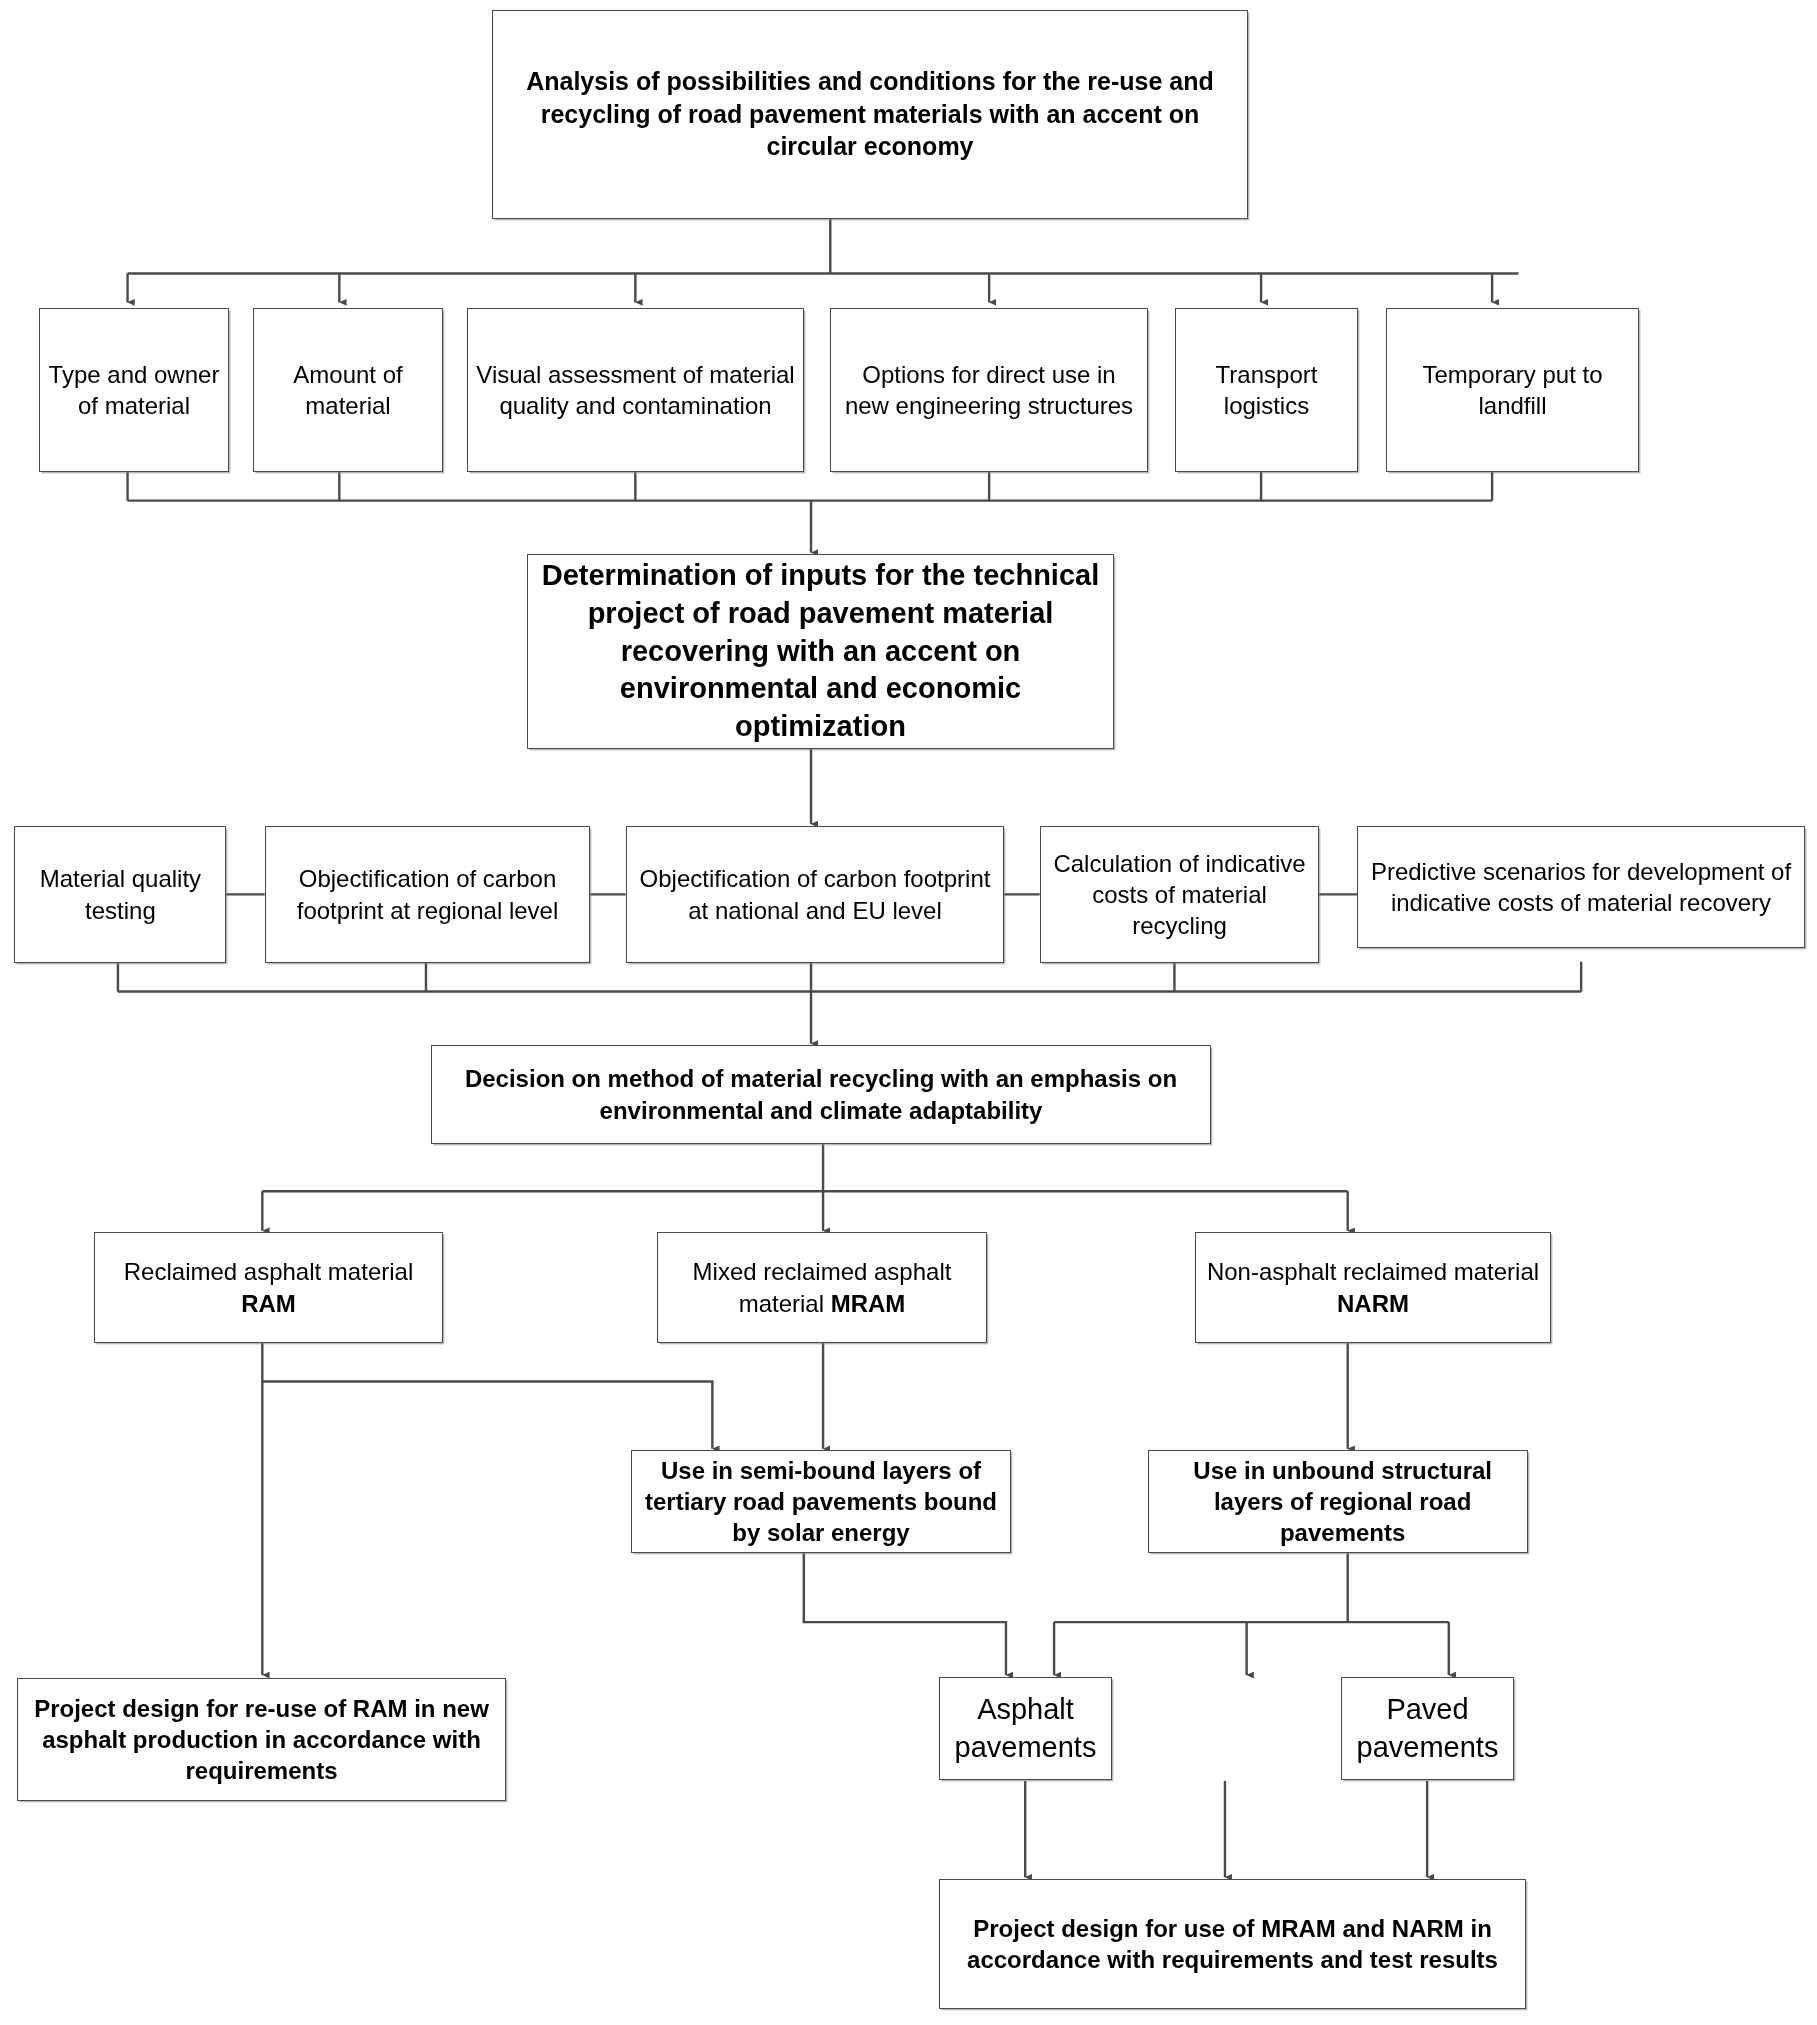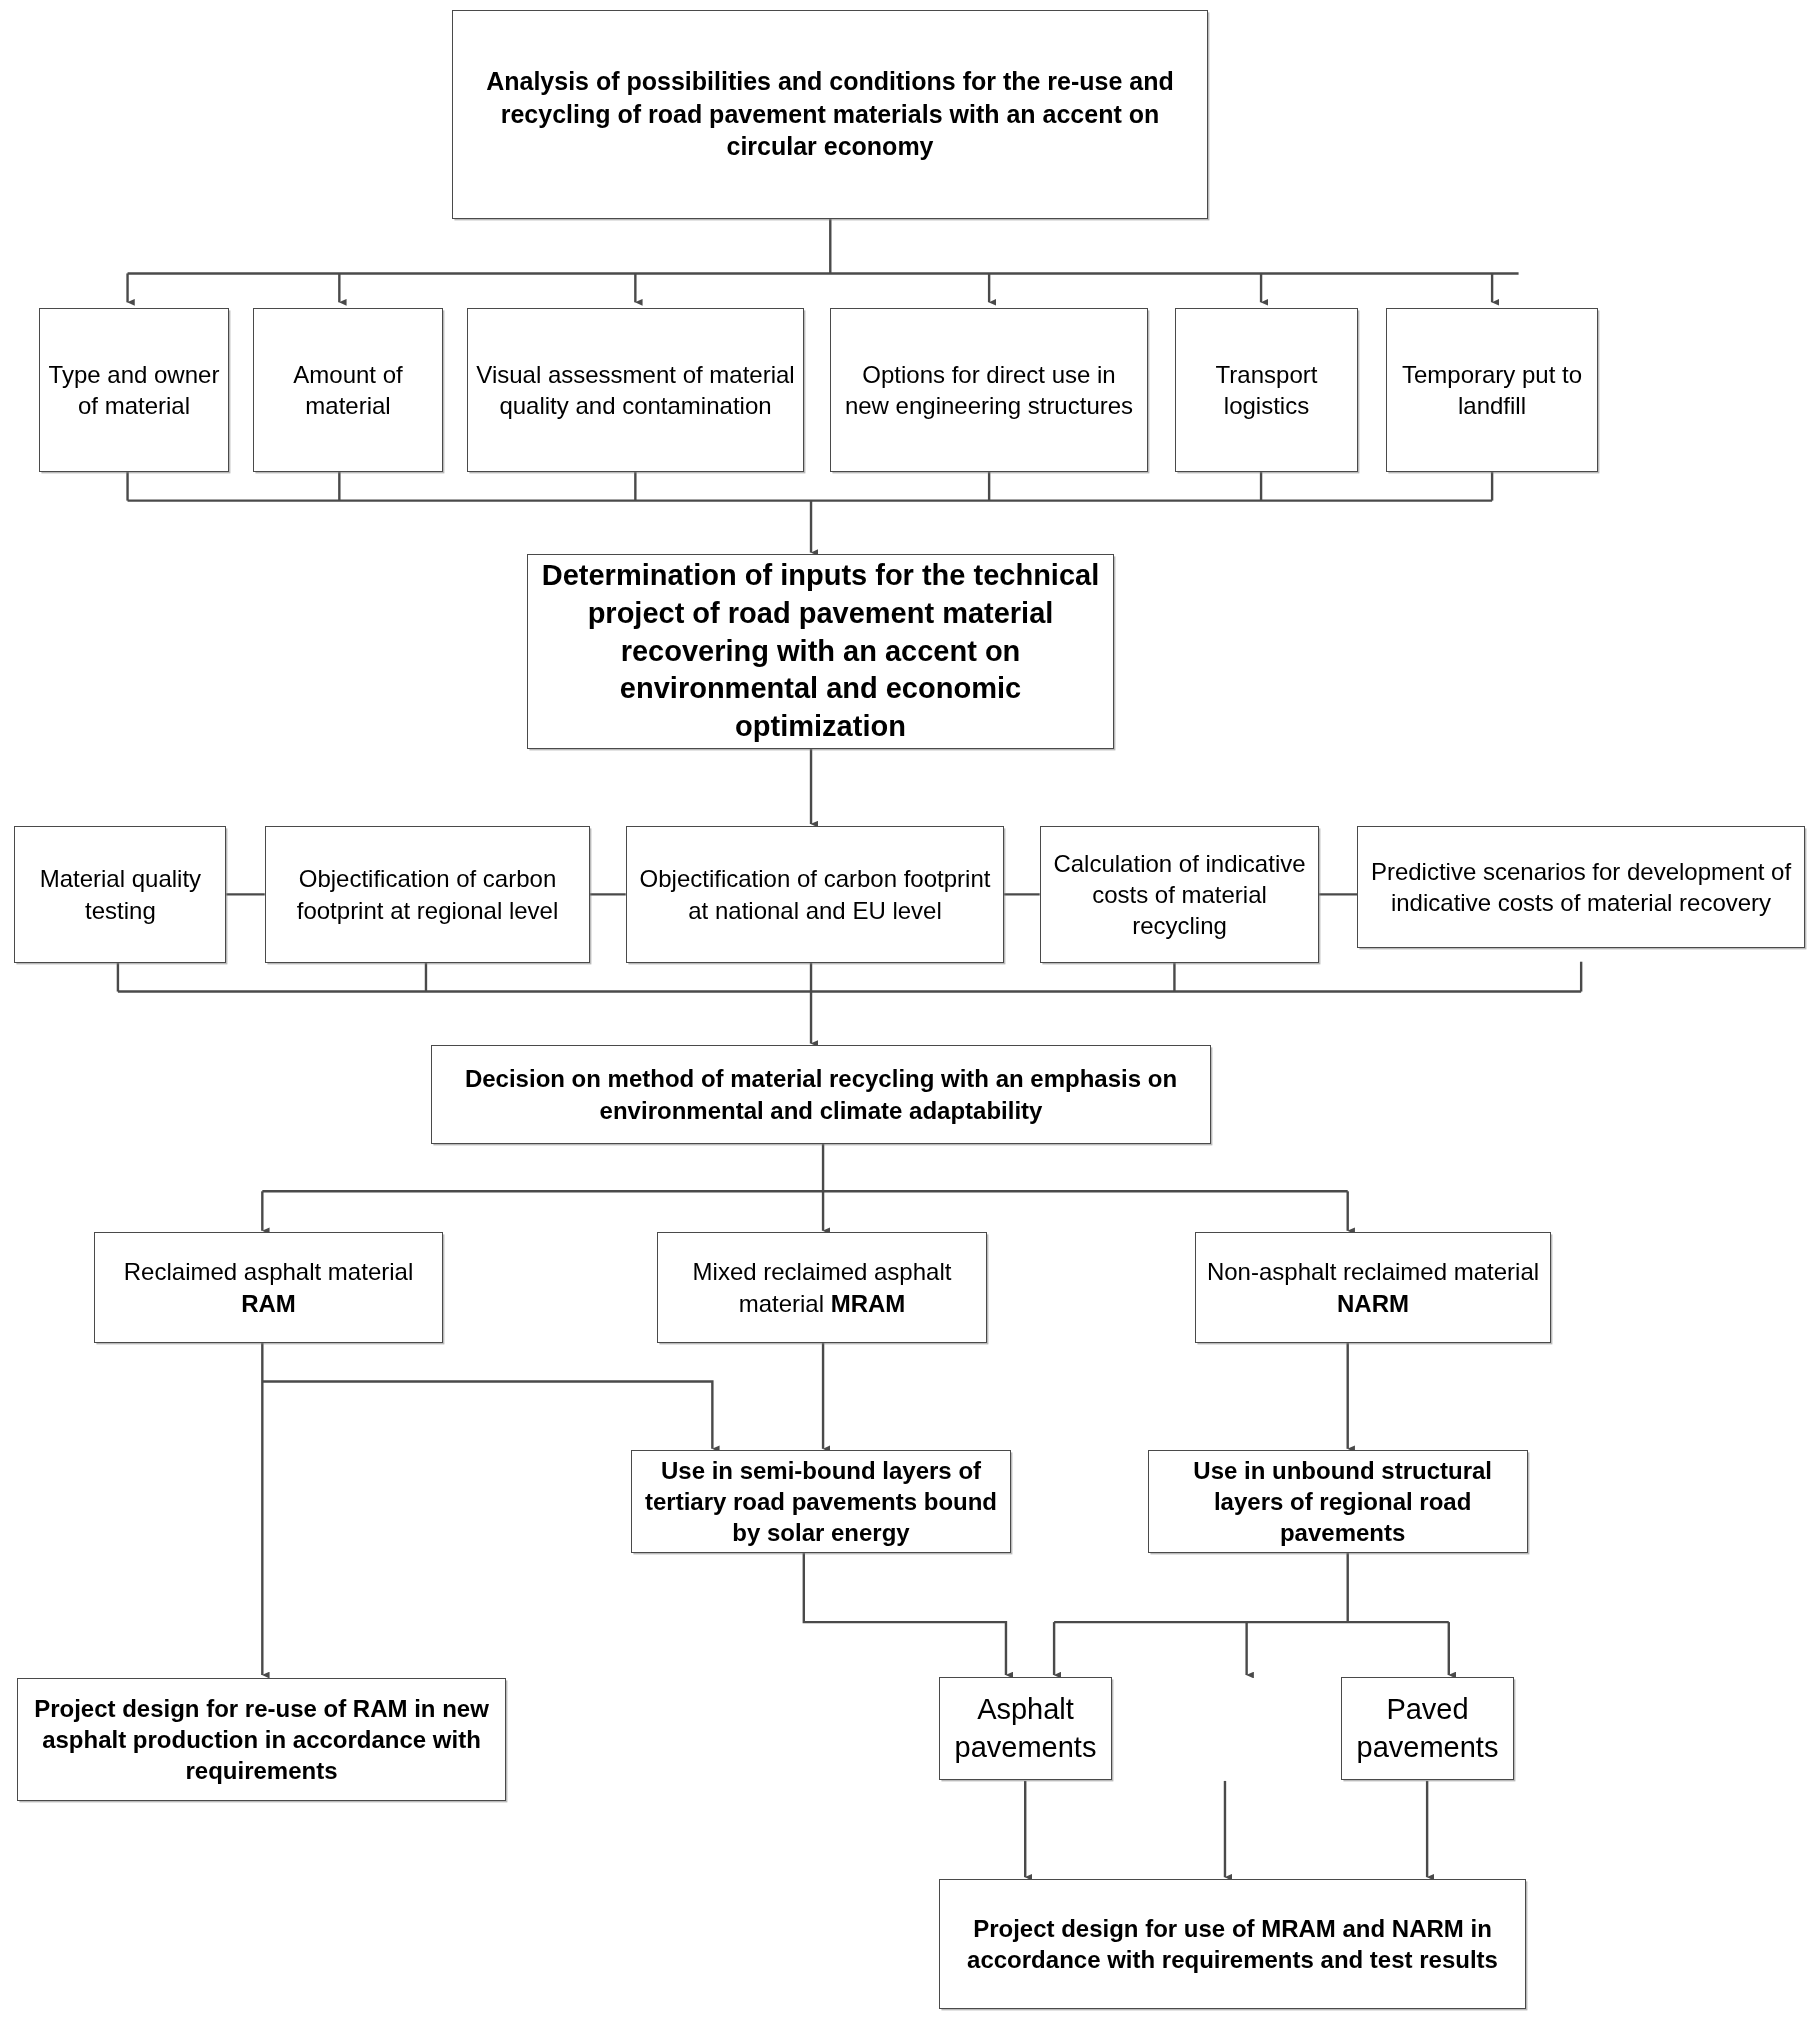--- a/index.html
+++ b/index.html
@@ -16,21 +16,21 @@
     color:#000;
     line-height:1.30;
     padding:2.9px 6.7px;
     box-shadow:1.9px 1.9px 0 -0.5px rgba(130,130,130,.55);
   }
   .node .txt{display:block;width:100%;}
   .reg{font-weight:400;}
   .bold{font-weight:700;}
   .f48{font-size:29px;}
   .f50{font-size:24px;}
-  .f52{font-size:25px;}
+  .f52{font-size:25px;margin-left:40px;}
   b{font-weight:700;}
 </style>
 </head>
 <body>
 
 <div id="page">
 
   <svg id="wires" viewBox="0 0 3775 4207" width="1817" height="2025" xmlns="http://www.w3.org/2000/svg">
     <defs>
       <marker id="arw" markerWidth="14" markerHeight="16" refX="7" refY="15" orient="auto" markerUnits="userSpaceOnUse">
@@ -116,21 +116,21 @@
   </div>
 
   <div class="node reg f50" style="left:830px;top:308px;width:318px;height:164px;">
     <span class="txt">Options for direct use in new engineering structures</span>
   </div>
 
   <div class="node reg f50" style="left:1175px;top:308px;width:183px;height:164px;">
     <span class="txt">Transport logistics</span>
   </div>
 
-  <div class="node reg f50" style="left:1386px;top:308px;width:212px;height:164px;">
+  <div class="node reg f50" style="left:1386px;top:308px;width:253px;height:164px;">
     <span class="txt">Temporary put to landfill</span>
   </div>
 
   <div class="node bold f48" style="left:527px;top:554px;width:587px;height:195px;">
     <span class="txt">Determination of inputs for the technical project of road pavement material recovering with an accent on environmental and economic optimization</span>
   </div>
 
   <div class="node reg f50" style="left:14.4px;top:826px;width:212px;height:137px;">
     <span class="txt">Material quality testing</span>
   </div>

